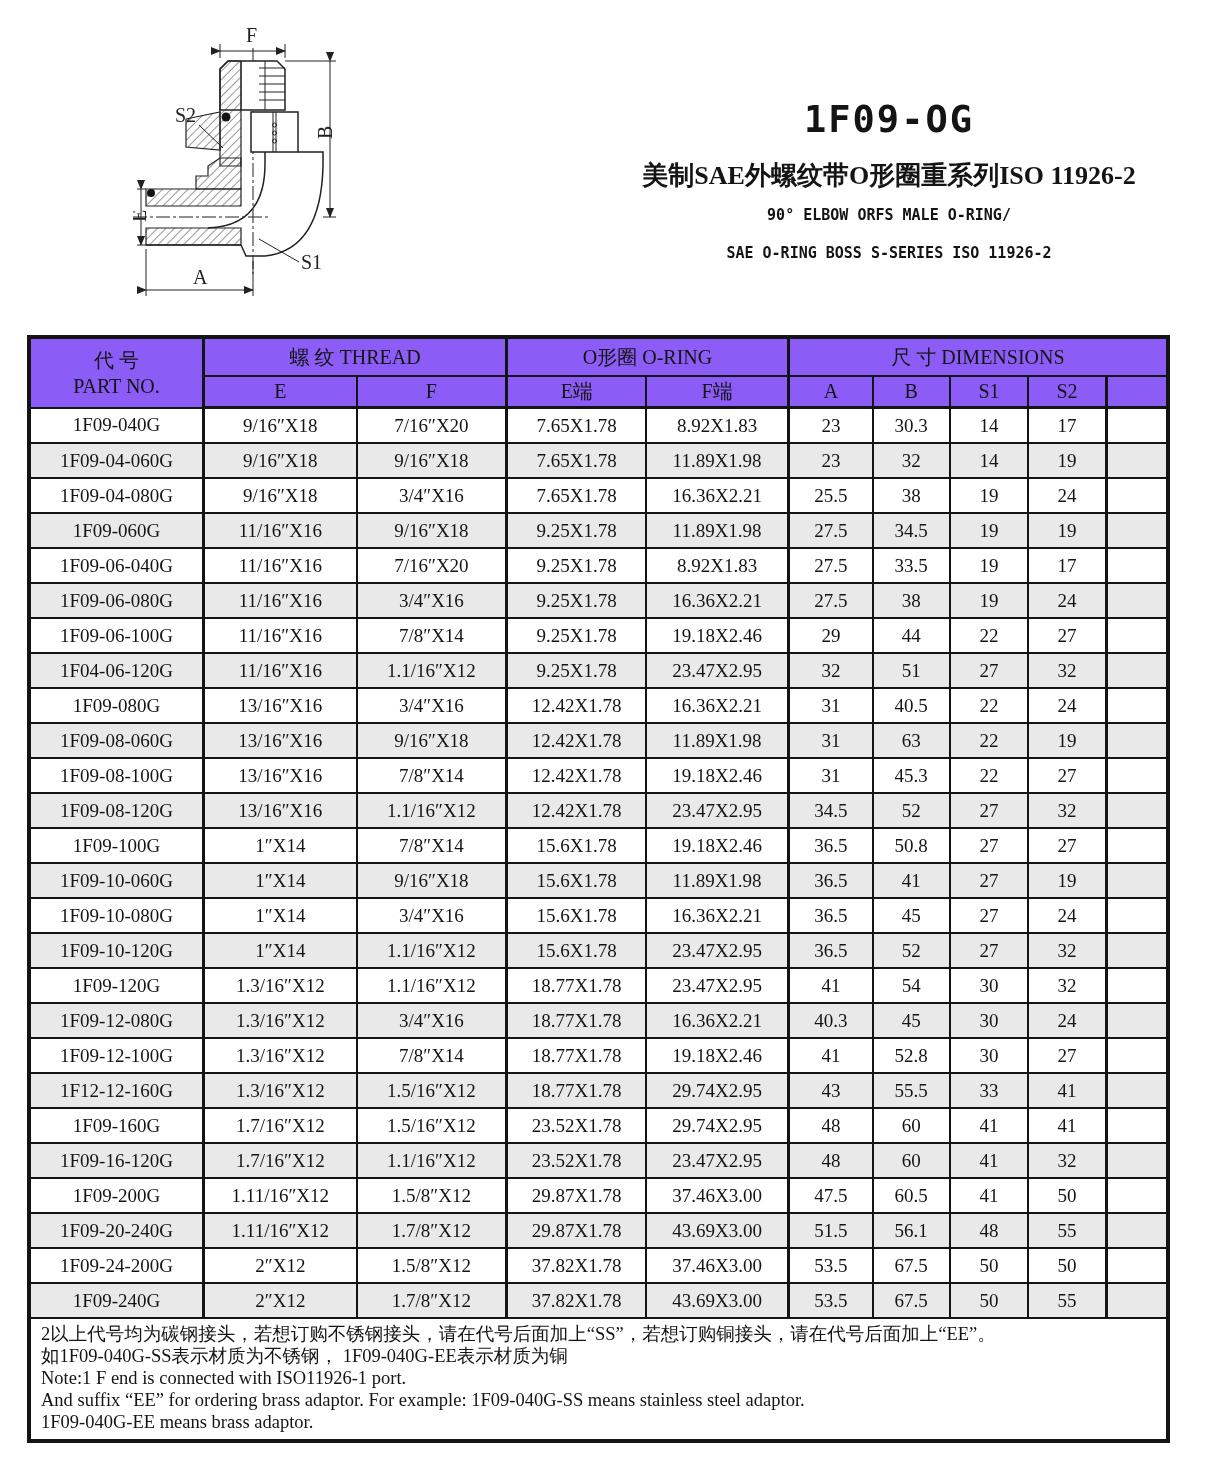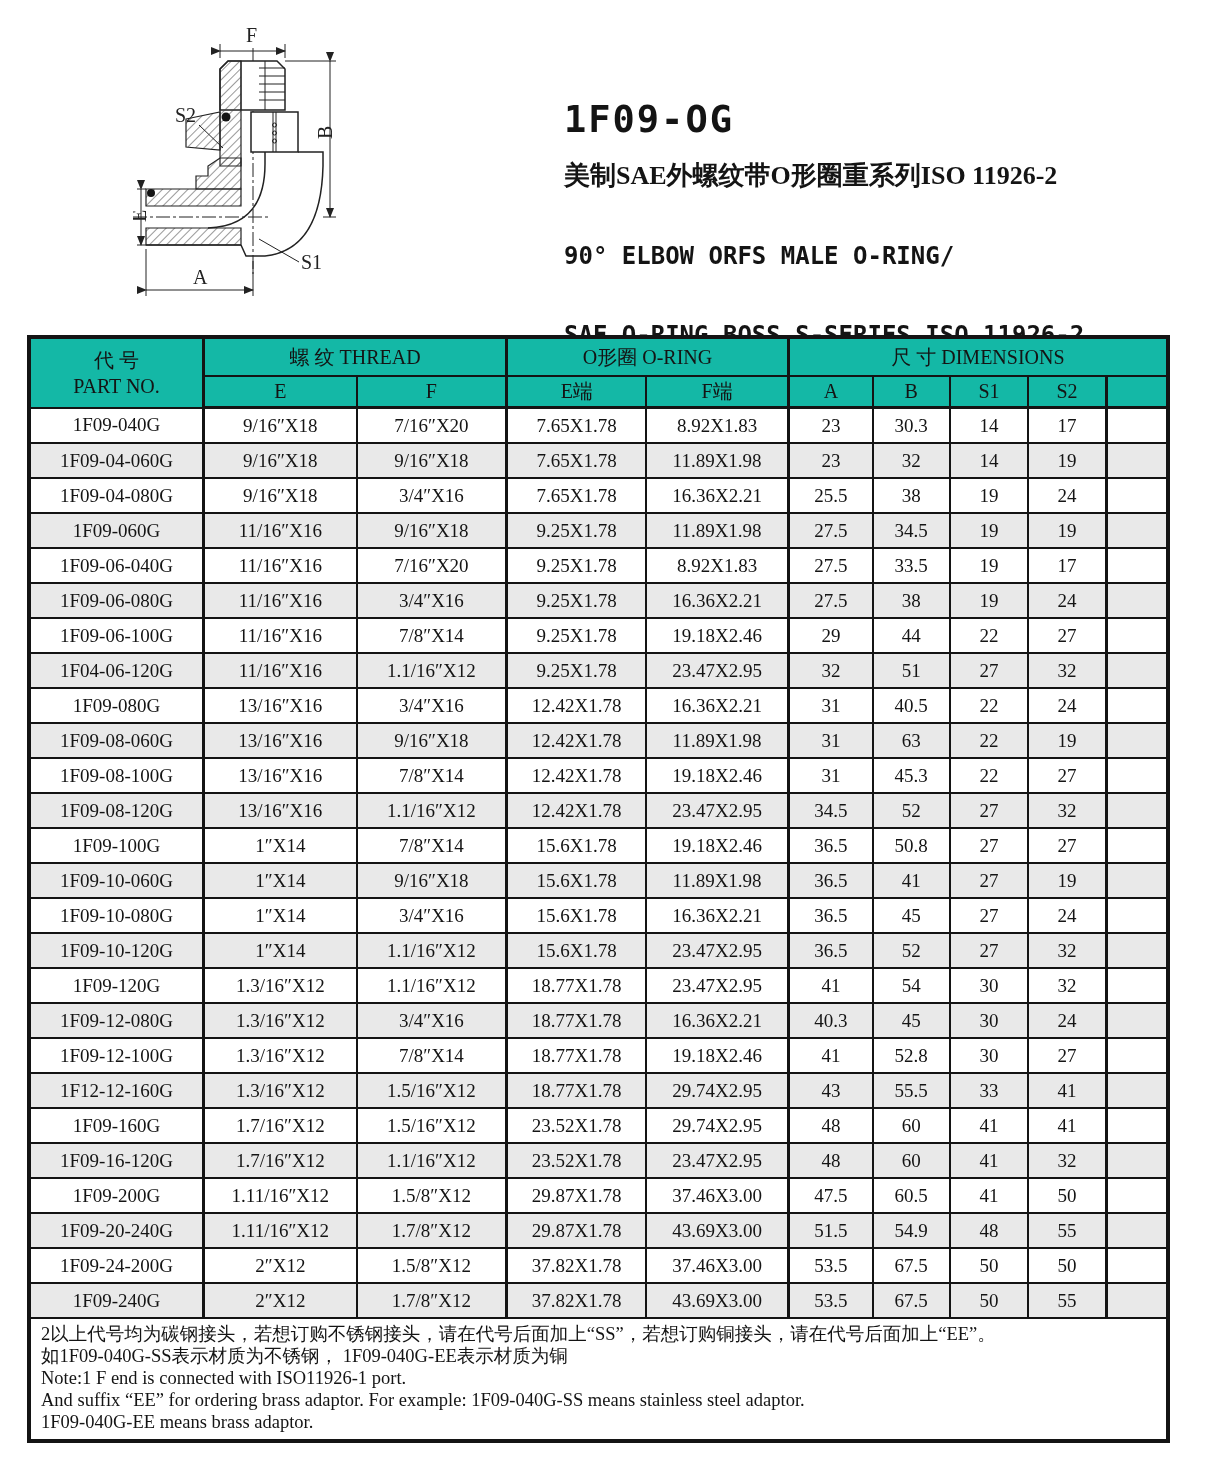--- a/index.html
+++ b/index.html
@@ -1,36 +1,36 @@
 <!DOCTYPE html>
 <html><head>
 <meta charset="utf-8">
 <style>
   html,body{margin:0;padding:0;background:#fff;}
   .page{position:relative;width:1209px;height:1467px;background:#fff;overflow:hidden;
         font-family:"Liberation Serif","DejaVu Serif",serif;color:#141414;}
 
   
-  .titleblock{position:absolute;left:564px;top:98px;width:610px;}
+  .titleblock{position:absolute;left:584px;top:98px;width:610px;text-align:center;}
   .part-code{font-size:37px;font-weight:700;letter-spacing:2px;line-height:44px;margin-bottom:14px;
              font-family:"DejaVu Sans Mono","Liberation Mono",monospace;}
   .sub-cn{font-size:26px;font-weight:700;line-height:40px;}
-  .sub-en{font-size:24px;font-weight:700;line-height:38px;
-          font-family:"DejaVu Sans Mono","Liberation Mono",monospace;letter-spacing:0px;margin-top:41px;}
+  .sub-en{font-size:15px;font-weight:700;line-height:38px;
+          font-family:"DejaVu Sans Mono","Liberation Mono",monospace;letter-spacing:0px;}
 
   
   .drawing{position:absolute;left:133px;top:6px;}
   .drawing text{font-family:"Liberation Serif","DejaVu Serif",serif;font-size:20px;fill:#222;}
 
   
   .box{position:absolute;left:27px;top:335px;width:1143px;border:4px solid #141414;box-sizing:border-box;background:#fff;}
   table.spec{width:100%;border-collapse:collapse;border:hidden;table-layout:fixed;}
   table.spec th,table.spec td{border:2px solid #141414;text-align:center;vertical-align:middle;
       padding:0;font-size:19px;font-weight:400;overflow:hidden;white-space:nowrap;}
-  table.spec thead th{background:#14b8a6;font-size:20px;}
+  table.spec thead th{background:#8b5cf6;font-size:20px;}
   table.spec thead tr.gr1 th{height:36px;}
   table.spec thead tr.gr2 th{height:29px;}
   table.spec thead tr.gr2 th{border-bottom:3px solid #141414;}
   table.spec tbody td{height:33px;}
   table.spec tbody tr.alt td{background:#e9e9e9;}
   .tl{border-left:3px solid #141414 !important;}
   .part-hdr div{line-height:26px;}
   .notes{border-top:2px solid #141414;padding:4px 10px 6px 10px;font-size:18.5px;line-height:22px;
          text-align:left;background:#fff;}
   .notes div{white-space:nowrap;overflow:hidden;}
@@ -434,21 +434,21 @@
             <td>50</td>
             <td class="tl"></td>
           </tr>
           <tr class="alt">
             <td>1F09-20-240G</td>
             <td class="tl">1.11/16″X12</td>
             <td>1.7/8″X12</td>
             <td class="tl">29.87X1.78</td>
             <td>43.69X3.00</td>
             <td class="tl">51.5</td>
-            <td>54.9</td>
+            <td>56.1</td>
             <td>48</td>
             <td>55</td>
             <td class="tl"></td>
           </tr>
           <tr>
             <td>1F09-24-200G</td>
             <td class="tl">2″X12</td>
             <td>1.5/8″X12</td>
             <td class="tl">37.82X1.78</td>
             <td>37.46X3.00</td>

